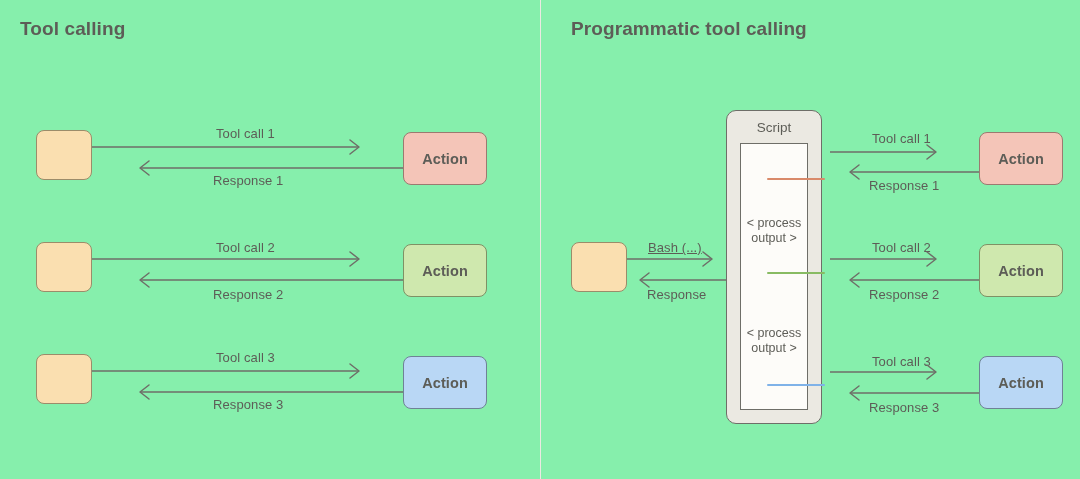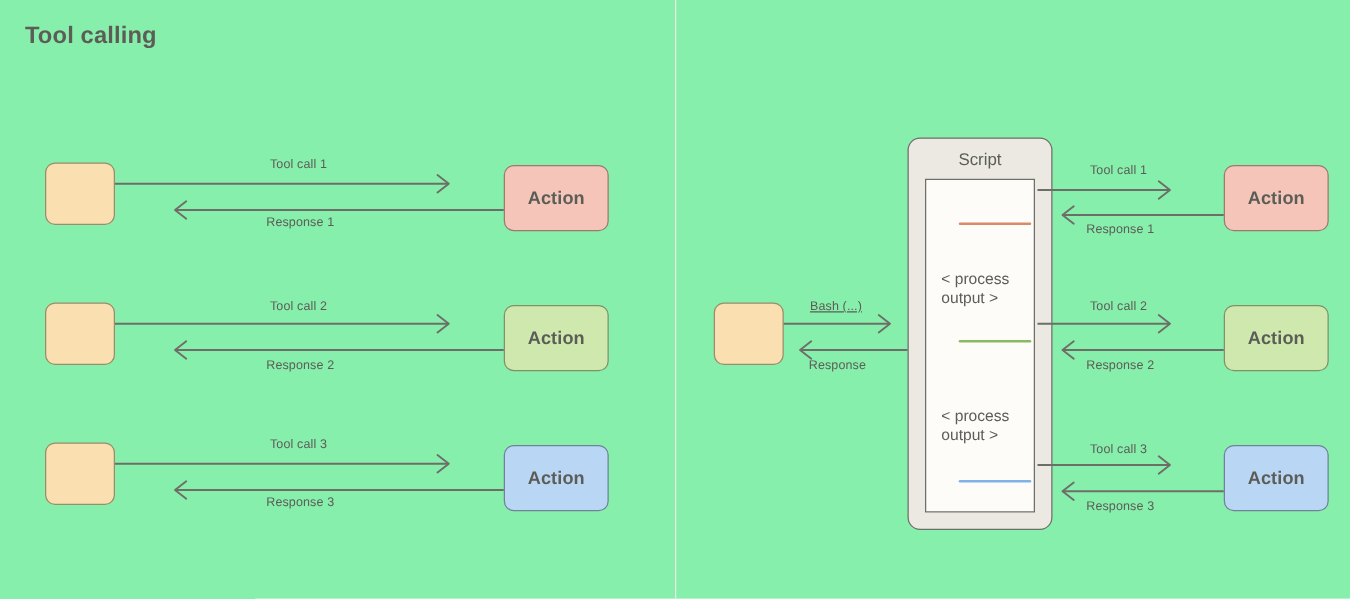--- a/index.html
+++ b/index.html
@@ -97,23 +97,23 @@
   }
   .code-line {
     position: absolute;
     height: 2.4px;
     border-radius: 2px;
     left: 26px;
     width: 58px;
   }
   .proc-text {
     position: absolute;
-    left: 12px;
+    left: 0;
     width: 100%;
-    text-align: left;
+    text-align: center;
     font-size: 12.5px;
     line-height: 15px;
     color: #5d5d57;
     white-space: pre;
   }
 
   
   svg.wires {
     position: absolute;
     left: 0;
@@ -130,32 +130,33 @@
   }
   .head {
     stroke: #6e6e68;
     stroke-width: 1.5;
     fill: none;
     stroke-linecap: round;
     stroke-linejoin: round;
   }
   .edge-label {
     position: absolute;
-    font-size: 10px;
+    font-size: 13px;
     color: #5d5d57;
     white-space: nowrap;
     letter-spacing: 0.1px;
   }
 </style>
 </head>
 <body>
 
 <div id="canvas">
 
   <div class="panel-title" id="title-left">Tool calling</div>
+  <div class="panel-title" id="title-right">Programmatic tool calling</div>
 
   <div class="divider"></div>
 
   <div class="box agent" style="left:36px; top:130px; width:56px; height:50px;"></div>
   <div class="box agent" style="left:36px; top:242px; width:56px; height:50px;"></div>
   <div class="box agent" style="left:36px; top:354px; width:56px; height:50px;"></div>
 
   <div class="box action-red" style="left:403px; top:132px; width:84px; height:53px;">Action</div>
   <div class="box action-green" style="left:403px; top:244px; width:84px; height:53px;">Action</div>
   <div class="box action-blue" style="left:403px; top:356px; width:84px; height:53px;">Action</div>
@@ -164,21 +165,21 @@
   <div class="edge-label" style="left:213px; top:173px;">Response 1</div>
 
   <div class="edge-label" style="left:216px; top:240px;">Tool call 2</div>
   <div class="edge-label" style="left:213px; top:287px;">Response 2</div>
 
   <div class="edge-label" style="left:216px; top:350px;">Tool call 3</div>
   <div class="edge-label" style="left:213px; top:397px;">Response 3</div>
 
   <div class="box agent" style="left:571px; top:242px; width:56px; height:50px;"></div>
 
-  <div class="script-outer" style="left:726px; top:110px; width:116px; height:314px;">
+  <div class="script-outer" style="left:726px; top:110px; width:96px; height:314px;">
     <div class="script-label">Script</div>
     <div class="script-inner">
       <div class="code-line" style="top:34px;  background:#d98a6a;"></div>
       <div class="proc-text" style="top:72px;">&lt; process
 output &gt;</div>
       <div class="code-line" style="top:128px; background:#88bb63;"></div>
       <div class="proc-text" style="top:182px;">&lt; process
 output &gt;</div>
       <div class="code-line" style="top:240px; background:#7fb2e8;"></div>
     </div>

